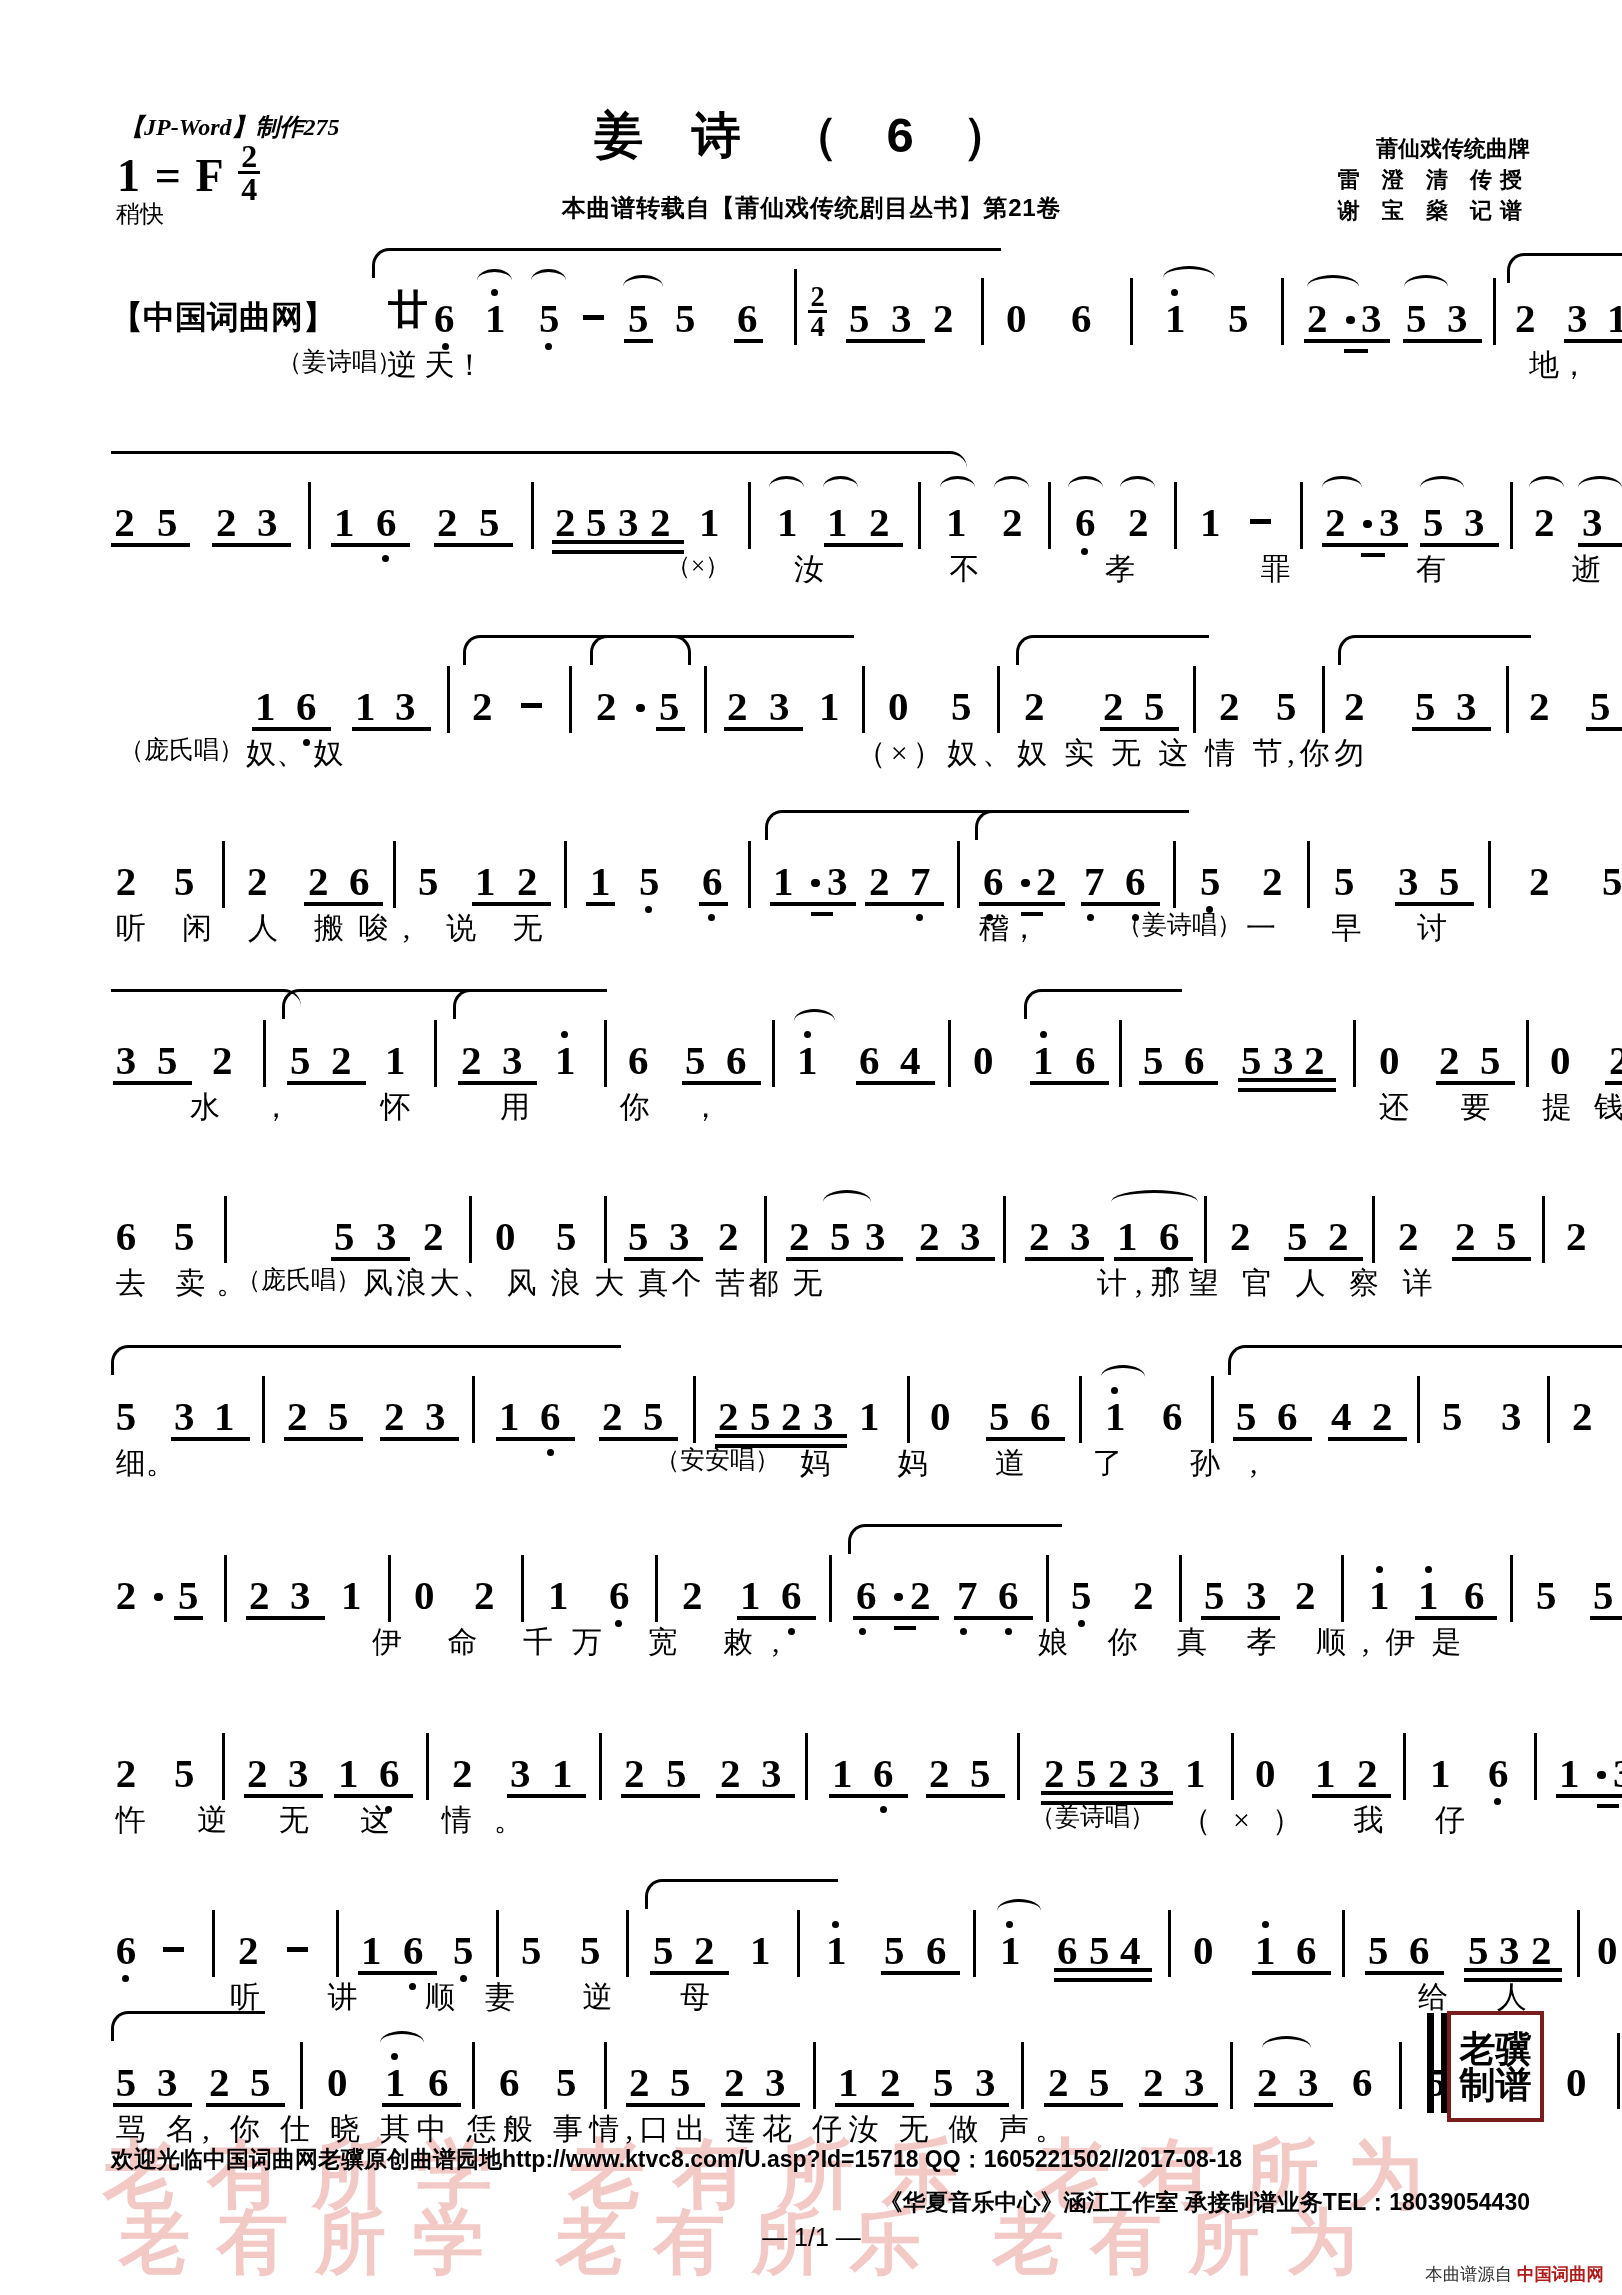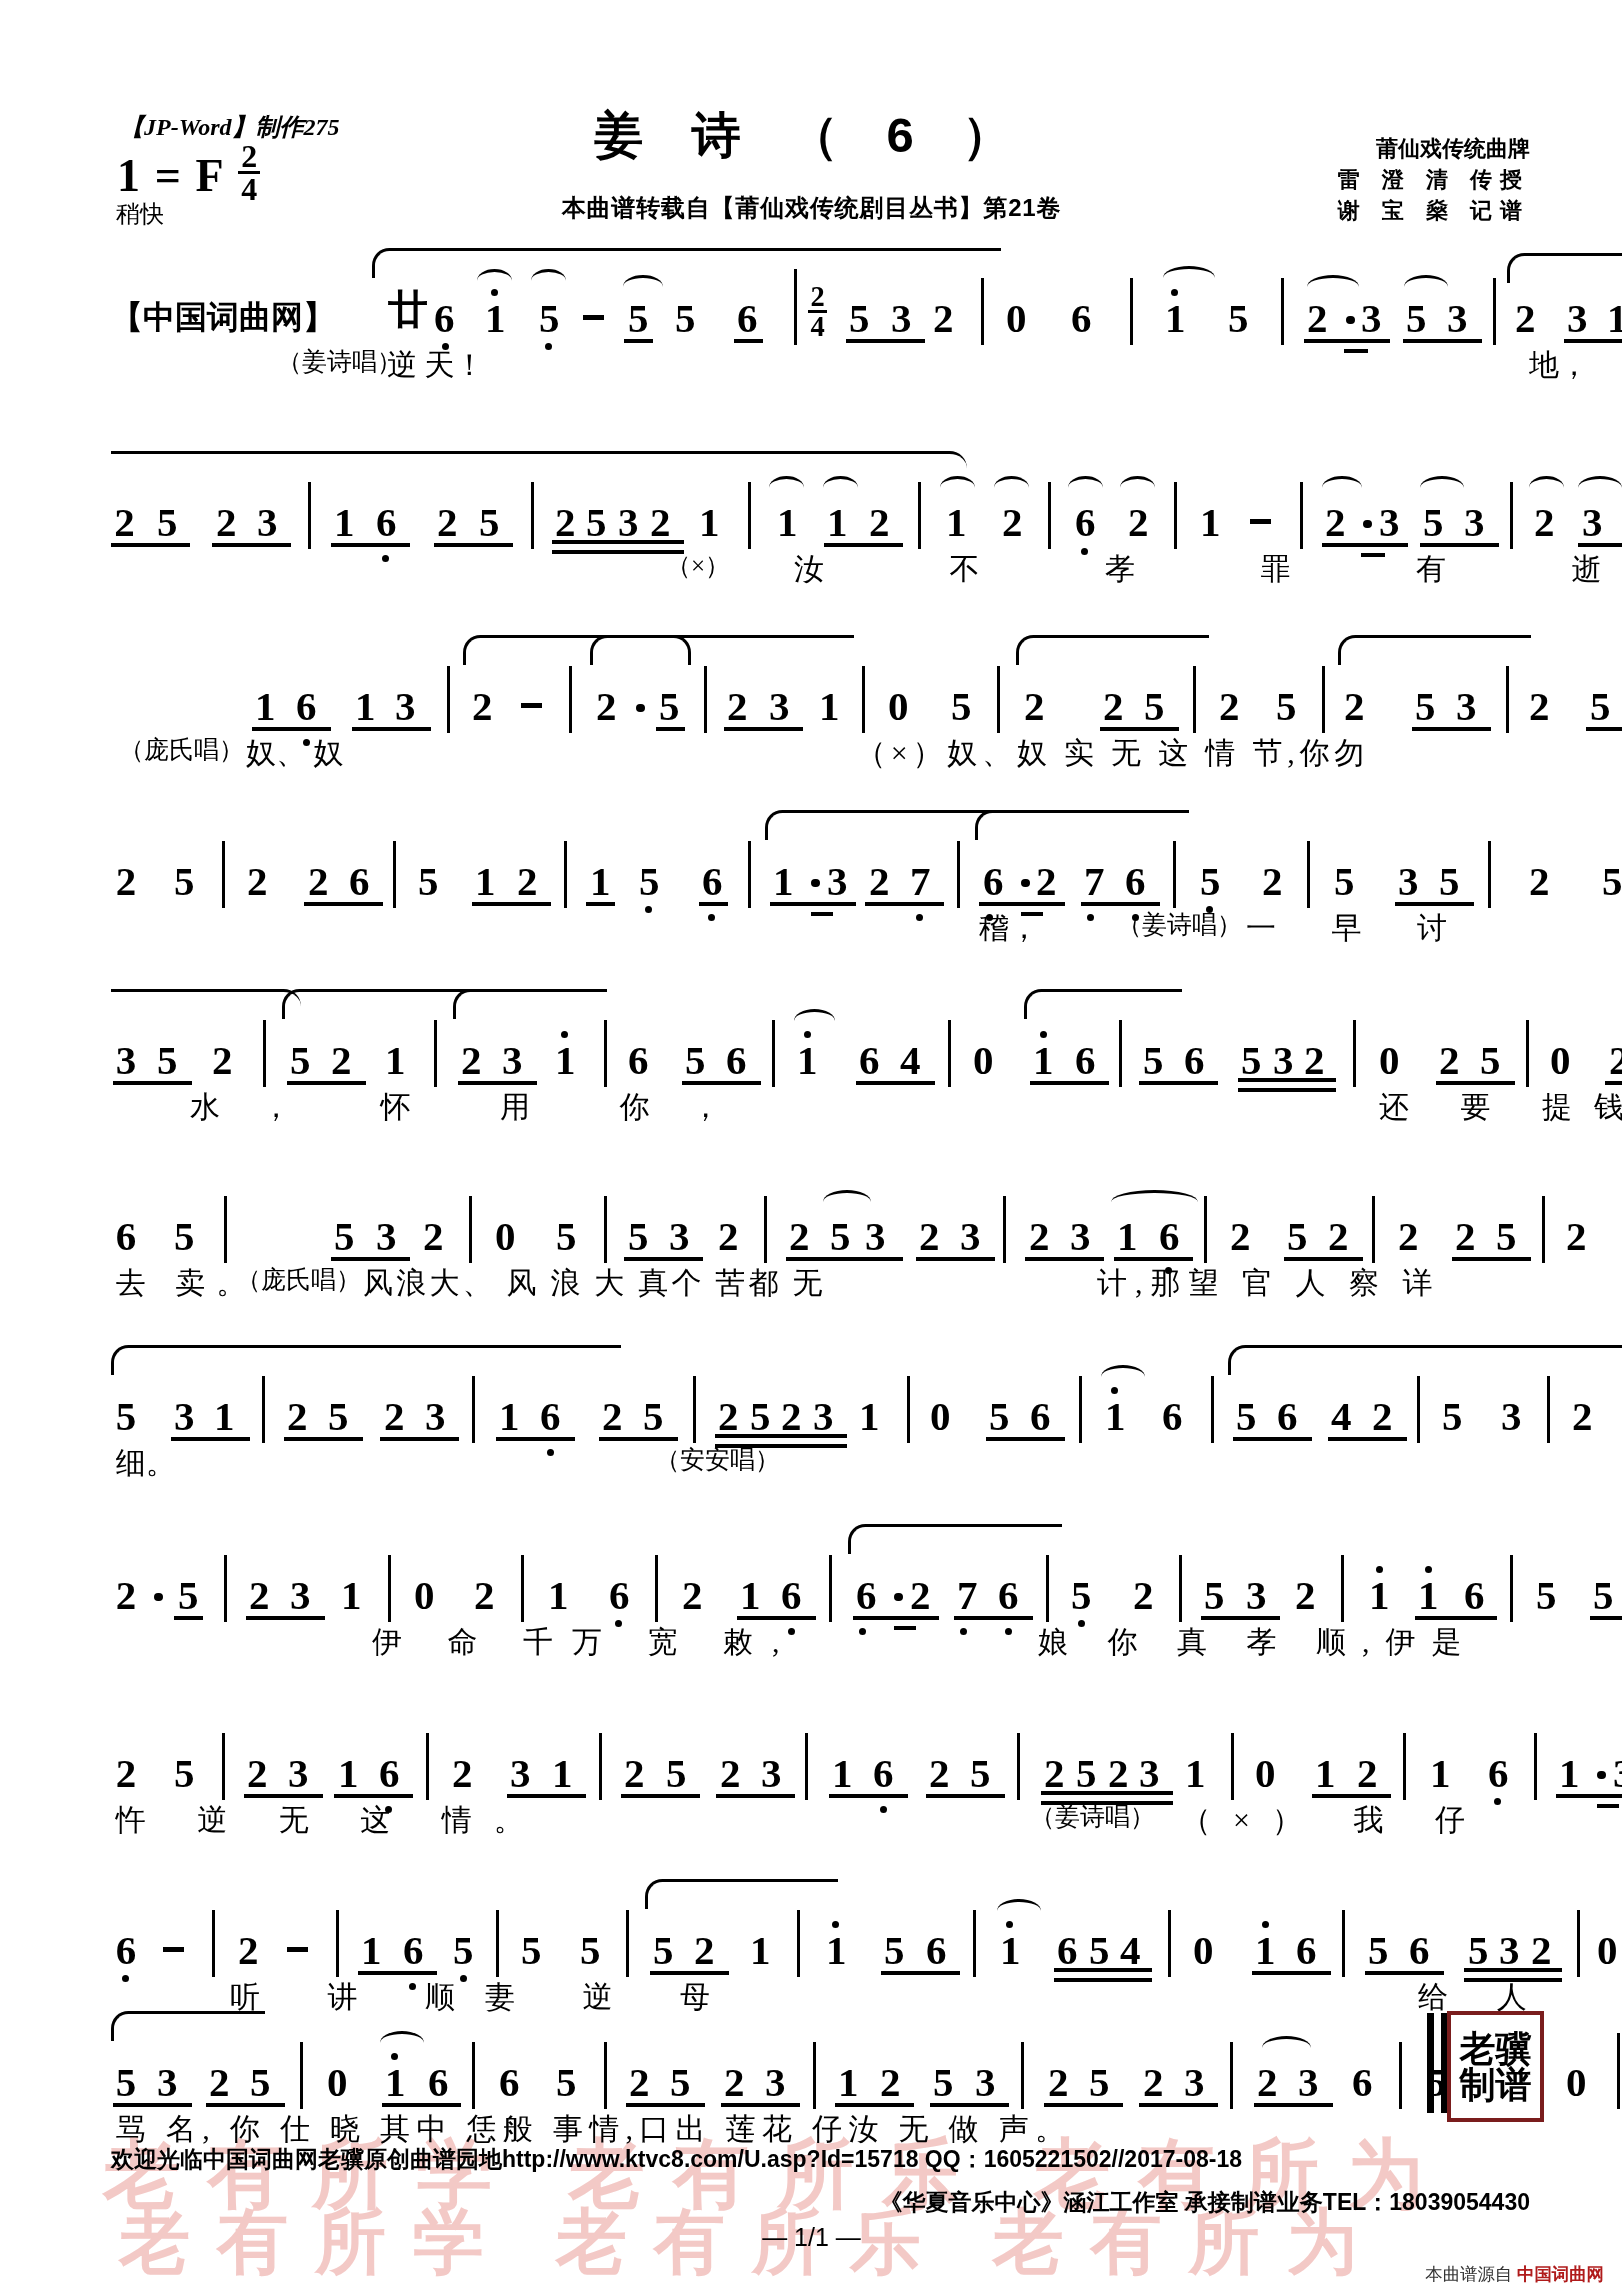--- a/index.html
+++ b/index.html
@@ -380,20 +380,21 @@
       <div class="n" style="left:1223px">5</div>
       <div class="n" style="left:1287px">3</div>
       <div class="n" style="left:1328px">5</div>
       <div class="beam" style="left:1284px;bottom:1.6px;width:79px"></div>
       <div class="bar" style="left:1377px"></div>
       <div class="n" style="left:1418px">2</div>
       <div class="n" style="left:1491px">5</div>
 
     </div>
     <div class="lyrics">
+      <span class="ly" style="left:4.8px;letter-spacing:14.3px">听  闲 人   搬唆, 说    无</span>
       <span class="ly" style="left:868px">稽，</span>
       <span class="ly small" style="left:1006px">（姜诗唱）</span>
       <span class="ly" style="left:1135px;letter-spacing:24px">一 早      讨</span>
     </div>
   </div>
 
   <div class="system" style="top:1005px">
     <div class="notes">
       <div class="phr openright openleft" style="left:0px;bottom:68px;width:190px;border-left:none;border-right:none"></div>
       <div class="n" style="left:4.8px">3</div>
@@ -567,20 +568,21 @@
       <div class="n" style="left:1331px">5</div>
       <div class="n" style="left:1390px">3</div>
       <div class="bar" style="left:1436px"></div>
       <div class="n" style="left:1461px">2</div>
 
       <div class="phr openright openleft" style="left:1299px;bottom:68px;width:230px;border-left:none"></div>
     </div>
     <div class="lyrics">
       <span class="ly" style="left:4.8px">细。</span>
       <span class="ly small" style="left:544px">（安安唱）</span>
+      <span class="ly" style="left:689px;letter-spacing:30px">妈  妈  道 了 孙,</span>
     </div>
   </div>
 
   <div class="system" style="top:1540px">
     <div class="notes">
       <div class="n" style="left:4.8px">2</div>
       <div class="adot" style="left:43px;bottom:20.6px"></div>
       <div class="n" style="left:67px">5</div>
       <div class="beam" style="left:63px;bottom:1.6px;width:28.5px"></div>
       <div class="bar" style="left:113px"></div>

